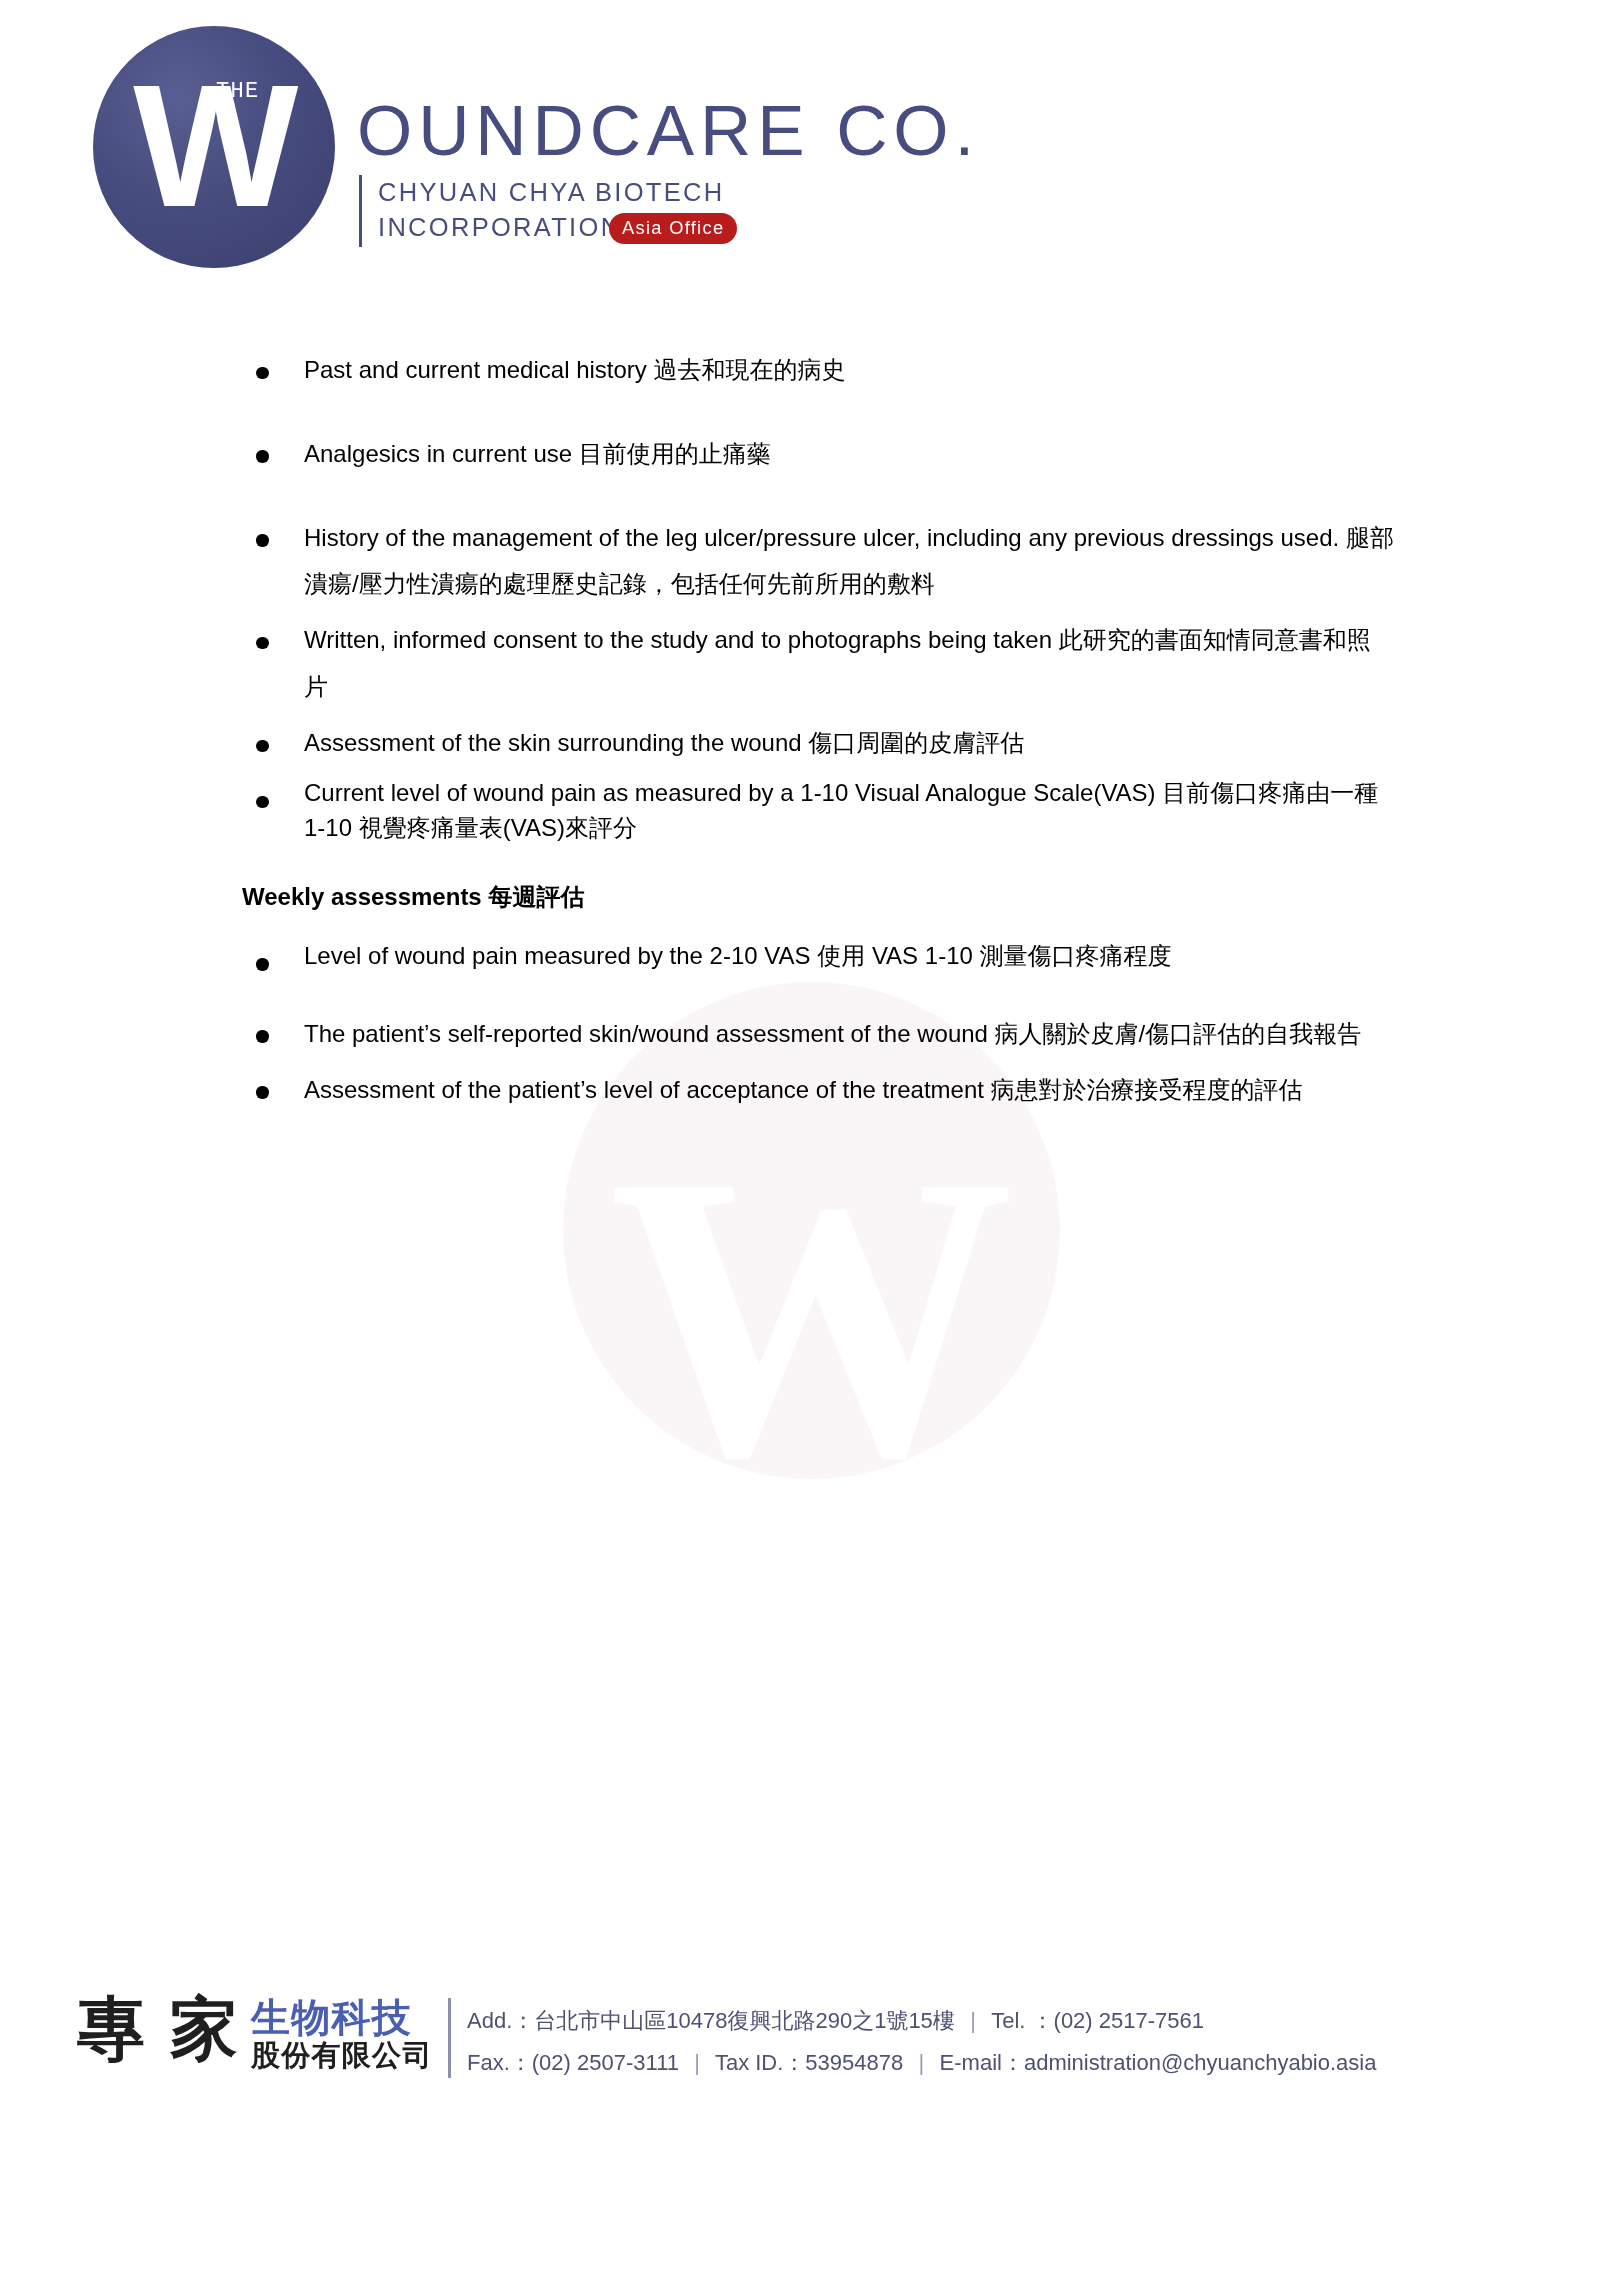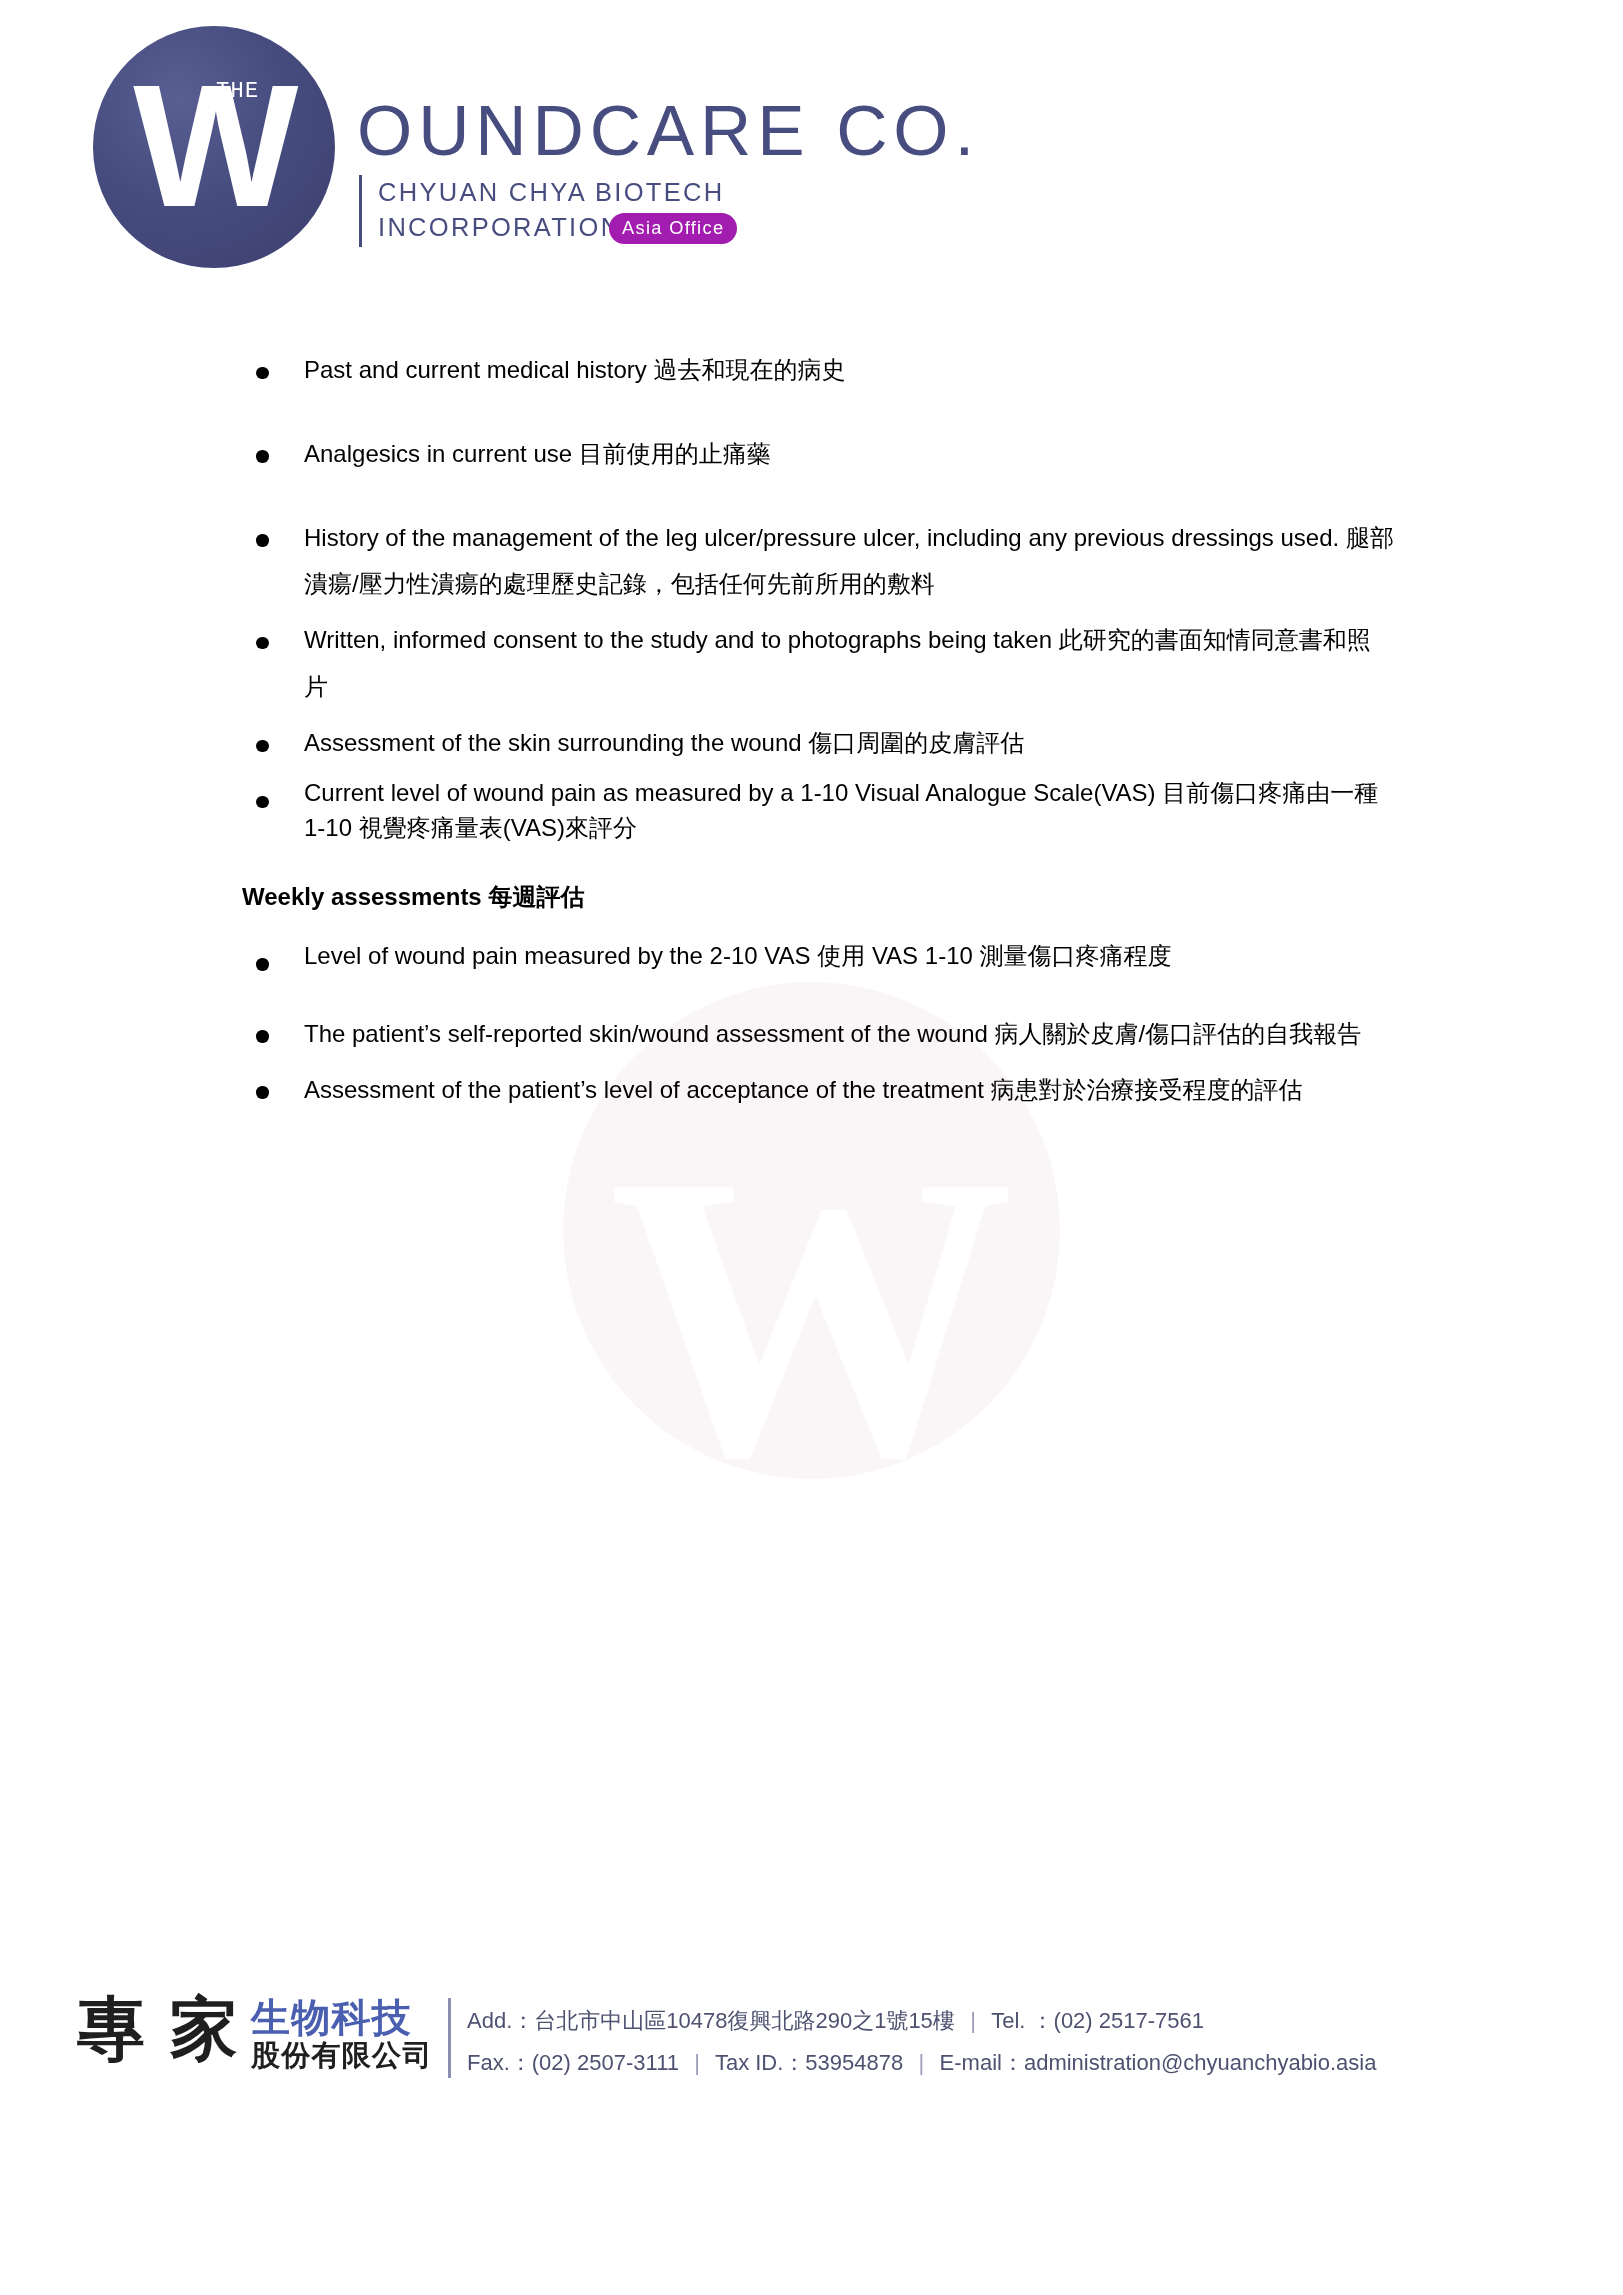--- a/index.html
+++ b/index.html
@@ -127,21 +127,21 @@
     letter-spacing: 2.3px;
     color: #484d80;
     white-space: nowrap;
   }
   .asia-pill {
     position: absolute;
     left: 609px;
     top: 213px;
     padding: 3.9px 13px 5.2px 13px;
     border-radius: 15.7px;
-    background: #a21caf;
+    background: #b91c1c;
     color: #ffffff;
     font-size: 18.3px;
     letter-spacing: 1.3px;
     white-space: nowrap;
   }
 
   
   .content {
     position: absolute;
     left: 242px;

